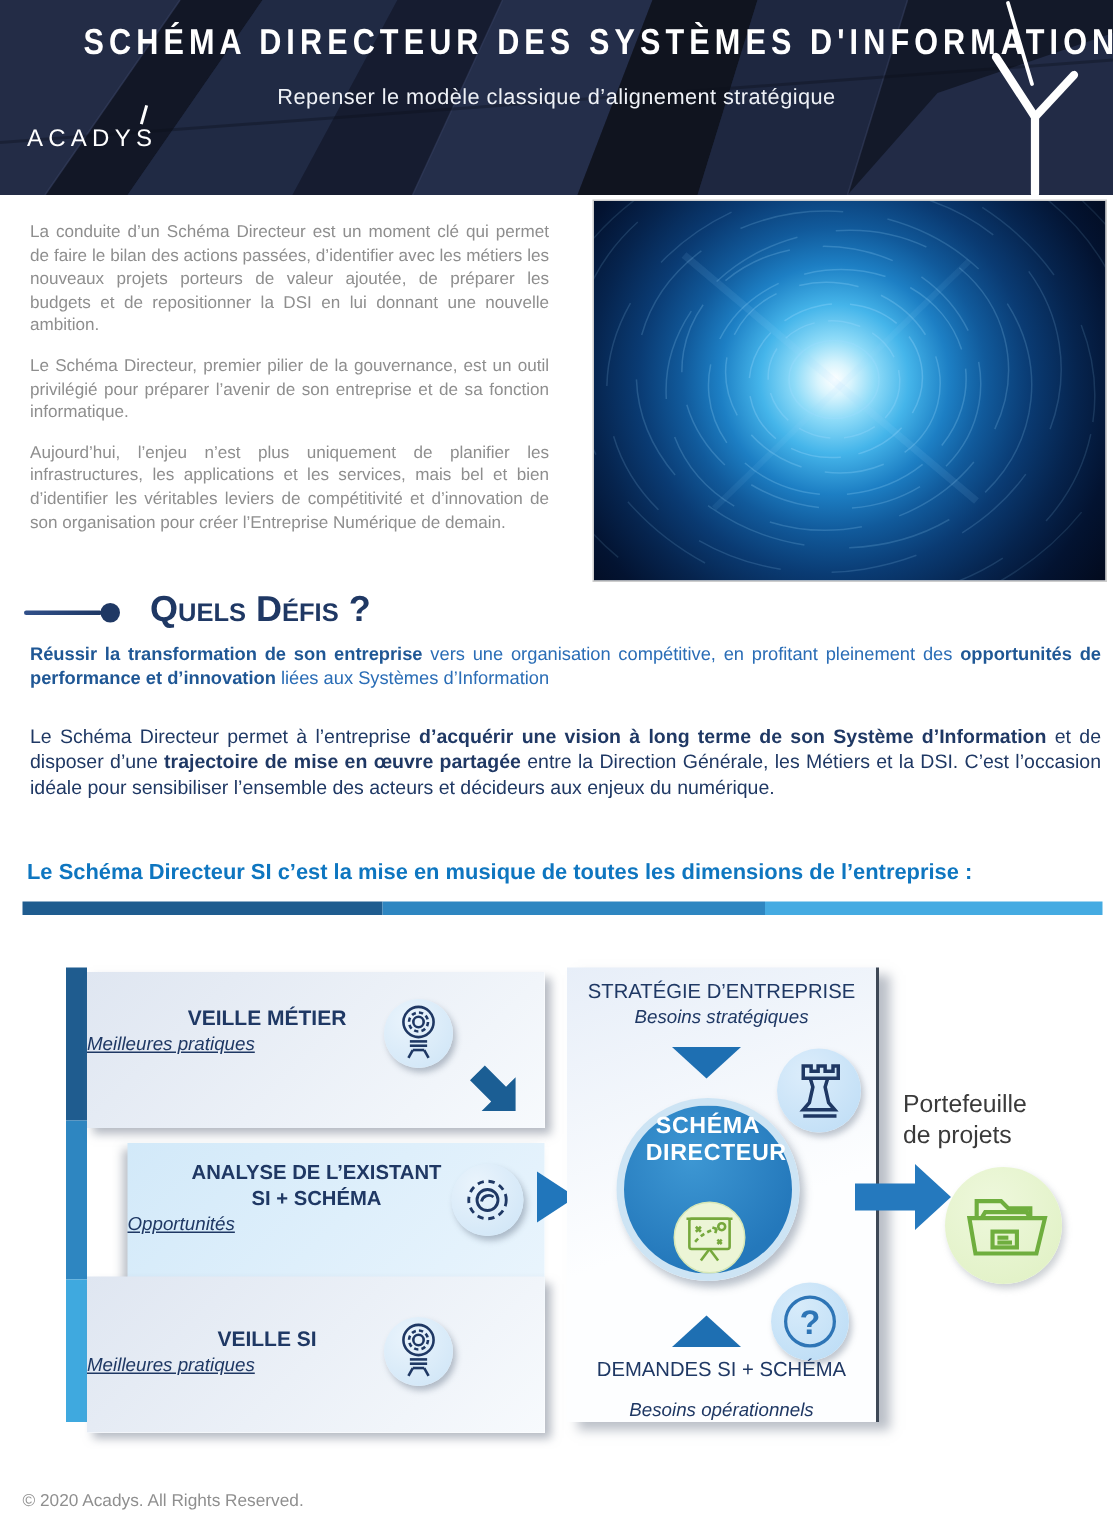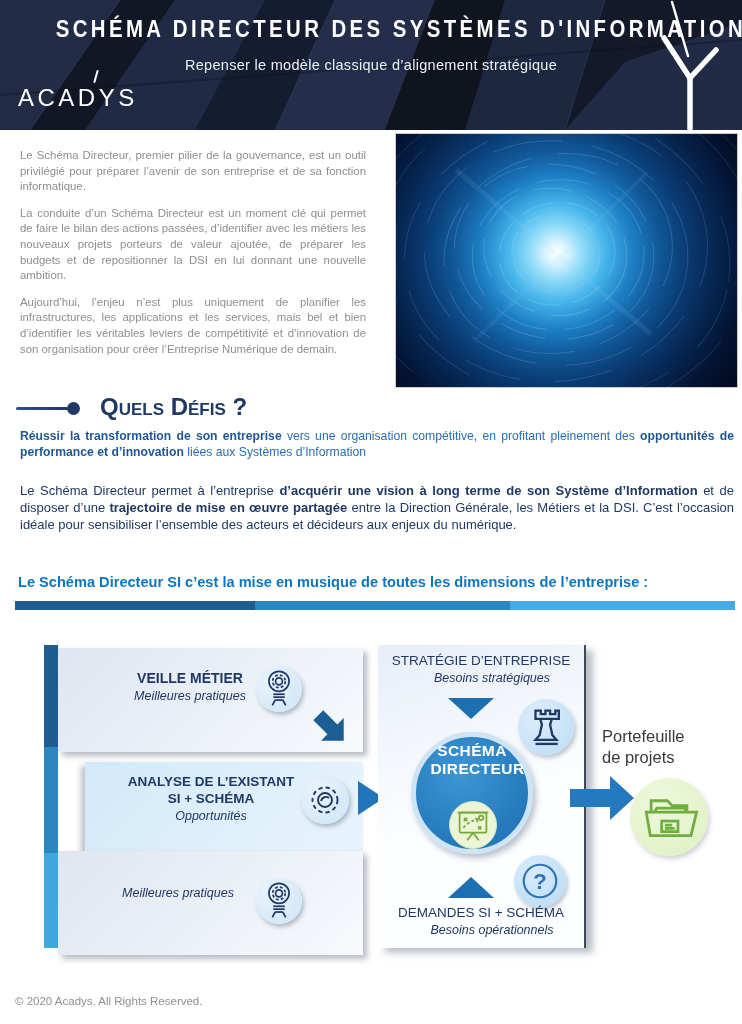--- a/index.html
+++ b/index.html
@@ -7,21 +7,21 @@
         font-family:"Liberation Sans",sans-serif;}
 
   
   .header{position:absolute;left:0;top:0;width:742px;height:130px;background:#1b2237;overflow:hidden;}
   .header-bg{position:absolute;left:0;top:0;}
   .page-title{position:absolute;top:15px;left:0;width:742px;text-align:center;color:#ffffff;
       font-weight:bold;font-size:24px;letter-spacing:4px;white-space:nowrap;
       transform:scaleX(.85);transform-origin:50% 50%;}
   .page-subtitle{position:absolute;top:57px;left:0;width:742px;text-align:center;color:#eef1f6;
       font-size:14.5px;letter-spacing:.3px;}
-  .logo{position:absolute;left:18px;top:84px;color:#ffffff;font-size:24px;letter-spacing:3.5px;}
+  .logo{position:absolute;left:18px;top:84px;color:#ffffff;font-size:16px;letter-spacing:3.5px;}
   .logo-accent{position:absolute;left:95px;top:70px;width:2px;height:13px;background:#ffffff;
       transform:rotate(16deg);}
   .y-logo{position:absolute;right:0;top:0;}
 
   
   .intro{position:absolute;left:20px;top:148px;width:346px;color:#8e8e8e;
       font-size:11.4px;line-height:15.6px;text-align:justify;}
   .intro p{margin:0 0 11px 0;}
 
   
@@ -55,47 +55,47 @@
   .dg-bar .b1{height:102px;background:#1f5c8f;}
   .dg-bar .b2{height:106px;background:#2e86c1;}
   .dg-bar .b3{height:95px;background:#3fa9df;}
 
   .box{position:absolute;box-shadow:4px 4px 6px rgba(120,130,145,.55);}
   .box1{left:58px;top:648px;width:305px;height:104px;background:linear-gradient(135deg,#dfe6f1,#f7fafd);}
   .box2{left:85px;top:762px;width:278px;height:110px;background:linear-gradient(135deg,#d2e9f9,#eaf5fd);
         box-shadow:-4px 4px 6px rgba(120,130,145,.5);}
   .box3{left:58px;top:851px;width:305px;height:104px;background:linear-gradient(135deg,#dfe6f1,#f7fafd);}
   .box-text{position:absolute;left:0;width:240px;}
-  .box1 .box-text{top:22px;padding-left:12px;} .box3 .box-text{top:33px;}
+  .box1 .box-text{top:22px;} .box3 .box-text{top:33px;}
   .box2 .box-text{top:11px;width:252px;}
   .box-title{font-weight:bold;color:#1f3864;font-size:14px;text-align:center;line-height:17px;}
   .box2 .box-title{font-size:13.5px;line-height:17px;}
-  .box-sub{font-style:italic;color:#1f3864;font-size:12.5px;text-align:center;margin-top:2px;}
+  .box-sub{font-style:italic;color:#1f3864;font-size:12.5px;margin-top:2px;text-decoration:underline;}
 
   .icon-circle{position:absolute;border-radius:50%;
       background:radial-gradient(circle at 35% 30%, #eaf4fc, #cde4f6);
       box-shadow:2px 3px 4px rgba(100,115,135,.45);}
   .ic1{left:256px;top:666px;width:46px;height:46px;}
   .ic2{left:301px;top:776px;width:48px;height:48px;}
   .ic3{left:256px;top:878px;width:46px;height:46px;}
 
   .dg-arrow{position:absolute;}
   .arr1{left:309px;top:706px;}
   .arr2{left:309px;top:849px;}
   .tri-right{position:absolute;left:358px;top:781px;width:0;height:0;
       border-top:17px solid transparent;border-bottom:17px solid transparent;border-left:26px solid #2176bb;}
 
   .center-panel{position:absolute;left:378px;top:645px;width:206px;height:303px;
       background:linear-gradient(160deg,#e7eef8,#fdfeff 55%);
       border-right:2px solid #3e4856;box-shadow:7px 5px 7px rgba(120,130,145,.5);}
   .cp-title{position:absolute;top:8px;left:0;width:100%;text-align:center;font-weight:normal;
       font-size:13.5px;color:#1f3864;}
   .cp-sub{position:absolute;top:26px;left:0;width:100%;text-align:center;font-style:italic;
-      font-size:12.5px;color:#1f3864;padding-left:11px;}
-  .cp-title2{top:260px;} .cp-sub2{top:278px;font-style:italic;}
+      font-size:12.5px;color:#1f3864;}
+  .cp-title2{top:260px;} .cp-sub2{top:288px;font-style:italic;}
   .tri-down{position:absolute;left:70px;top:53px;width:0;height:0;
       border-left:23px solid transparent;border-right:23px solid transparent;border-top:21px solid #1e6fb2;}
   .tri-up{position:absolute;left:70px;top:232px;width:0;height:0;
       border-left:23px solid transparent;border-right:23px solid transparent;border-bottom:21px solid #1e6fb2;}
   .rook-circle{position:absolute;left:140px;top:54px;width:56px;height:56px;border-radius:50%;
       background:radial-gradient(circle at 35% 30%, #dcedfb, #bcdcf5);box-shadow:2px 3px 4px rgba(100,115,135,.4);}
   .q-circle{position:absolute;left:136px;top:210px;width:52px;height:52px;border-radius:50%;
       background:radial-gradient(circle at 35% 30%, #d7ebfa, #b9dbf5);box-shadow:2px 3px 4px rgba(100,115,135,.4);}
   .schema-circle{position:absolute;left:33px;top:87px;width:112px;height:112px;border-radius:50%;
       background:radial-gradient(circle at 40% 32%, #3d97d3, #2478bb 72%);
@@ -140,22 +140,22 @@
     <div class="logo">ACADYS</div>
     <div class="logo-accent"></div>
     <svg class="y-logo" width="130" height="130" viewBox="612 0 130 130">
       <path d="M672 2 L688 56" stroke="#ffffff" stroke-width="2.5" fill="none" stroke-linecap="round"></path>
       <path d="M664 38 L690 78 L690 129" stroke="#ffffff" stroke-width="5.5" fill="none" stroke-linecap="round"></path>
       <path d="M716 50 L690 78" stroke="#ffffff" stroke-width="5.5" fill="none" stroke-linecap="round"></path>
     </svg>
   </div>
 
   <div class="intro">
+    <p>La conduite d’un Schéma Directeur est un moment clé qui permet de faire le bilan des actions passées, d’identifier avec les métiers les nouveaux projets porteurs de valeur ajoutée, de préparer les budgets et de repositionner la DSI en lui donnant une nouvelle ambition.</p>
     <p>Le Schéma Directeur, premier pilier de la gouvernance, est un outil privilégié pour préparer l’avenir de son entreprise et de sa fonction informatique.</p>
-    <p>La conduite d’un Schéma Directeur est un moment clé qui permet de faire le bilan des actions passées, d’identifier avec les métiers les nouveaux projets porteurs de valeur ajoutée, de préparer les budgets et de repositionner la DSI en lui donnant une nouvelle ambition.</p>
     <p>Aujourd’hui, l’enjeu n’est plus uniquement de planifier les infrastructures, les applications et les services, mais bel et bien d’identifier les véritables leviers de compétitivité et d’innovation de son organisation pour créer l’Entreprise Numérique de demain.</p>
   </div>
 
   <div class="vortex">
     <svg width="341" height="253" viewBox="0 0 341 253">
       <g fill="none" stroke="#9fdcff">
         <ellipse cx="160" cy="119" rx="30" ry="26" opacity=".35"></ellipse>
         <ellipse cx="160" cy="119" rx="44" ry="39" opacity=".3" transform="rotate(8 160 119)" stroke-dasharray="22 9"></ellipse>
         <ellipse cx="161" cy="120" rx="58" ry="51" opacity=".3" transform="rotate(-11 160 119)" stroke-dasharray="34 12"></ellipse>
         <ellipse cx="159" cy="118" rx="72" ry="63" opacity=".26" transform="rotate(14 160 119)" stroke-dasharray="40 16"></ellipse>
@@ -227,20 +227,21 @@
       <circle cx="24" cy="24" r="12.5" stroke-dasharray="4.2 3.2"></circle>
       <path d="M20 25 a5 5 0 0 1 8 -3"></path>
     </svg>
   </div>
   <svg class="dg-arrow arr2" width="44" height="44" viewBox="0 0 44 44">
     <polygon points="4,15 24,15 24,6 40,22 24,38 24,29 4,29" fill="#1b5e94" transform="rotate(-45 22 22)"></polygon>
   </svg>
 
   <div class="box box3">
     <div class="box-text">
+      <div class="box-title">VEILLE SI</div>
       <div class="box-sub">Meilleures pratiques</div>
     </div>
   </div>
   <div class="icon-circle ic3">
     <svg width="46" height="46" viewBox="0 0 48 48" fill="none" stroke="#1f3864" stroke-width="1.8">
       <circle cx="24" cy="16" r="10.5"></circle>
       <circle cx="24" cy="16" r="3.6"></circle>
       <circle cx="24" cy="16" r="6.6" stroke-dasharray="3 2.2"></circle>
       <line x1="18" y1="29.5" x2="30" y2="29.5"></line>
         <line x1="18" y1="32.5" x2="30" y2="32.5"></line>

